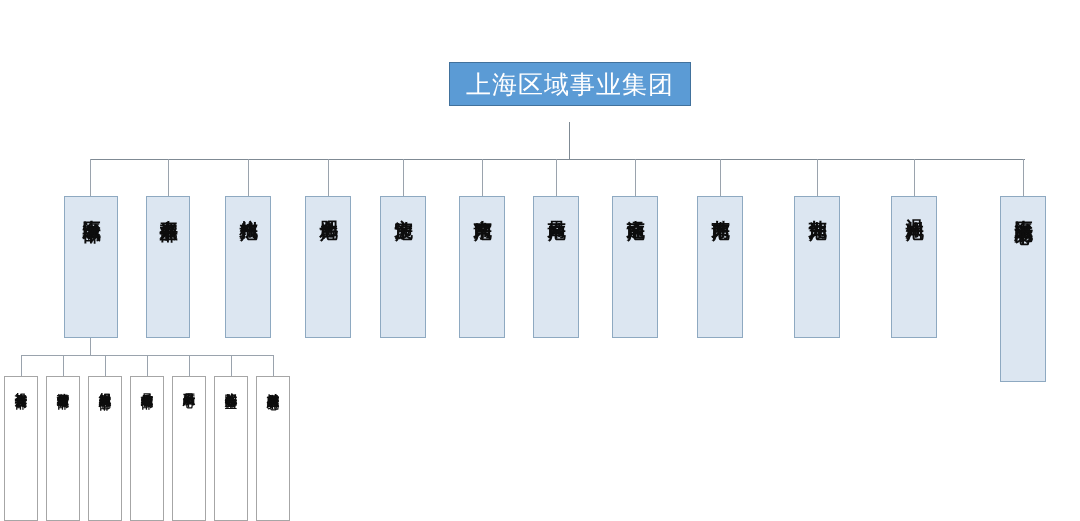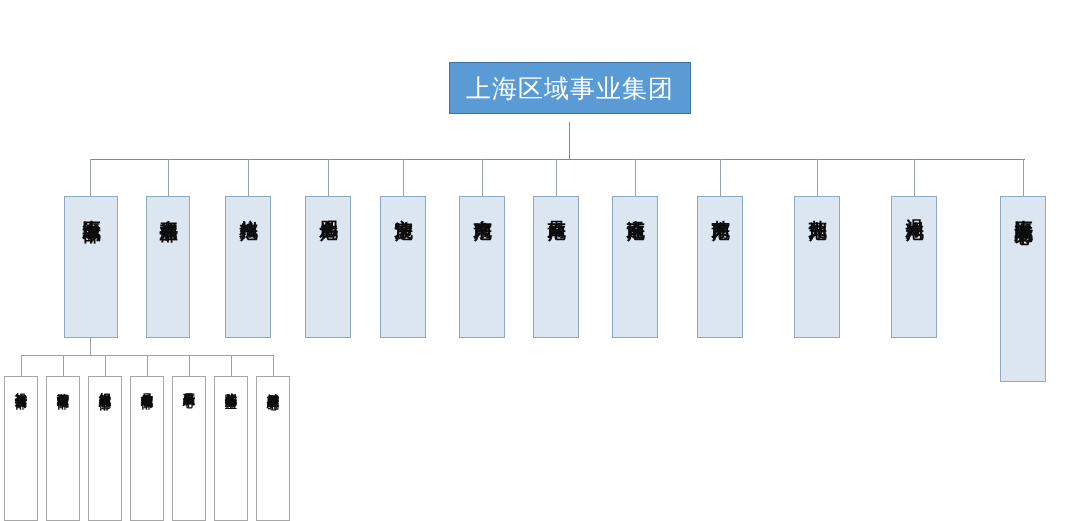--- a/index.html
+++ b/index.html
@@ -26,21 +26,21 @@
   .line-h { height: 1px; }
   .line-v { width: 1px; }
   .line-dark { background: #7f8a94; }
 
   
   .node-root {
     position: absolute;
     left: 449px;
     top: 62px;
     width: 242px;
-    height: 52px;
+    height: 44px;
     background: #5b9bd5;
     border: 1px solid #41719c;
     box-sizing: border-box;
     display: flex;
     align-items: center;
     justify-content: center;
   }
   .node-root .label {
     color: #ffffff;
     font-size: 25px;

